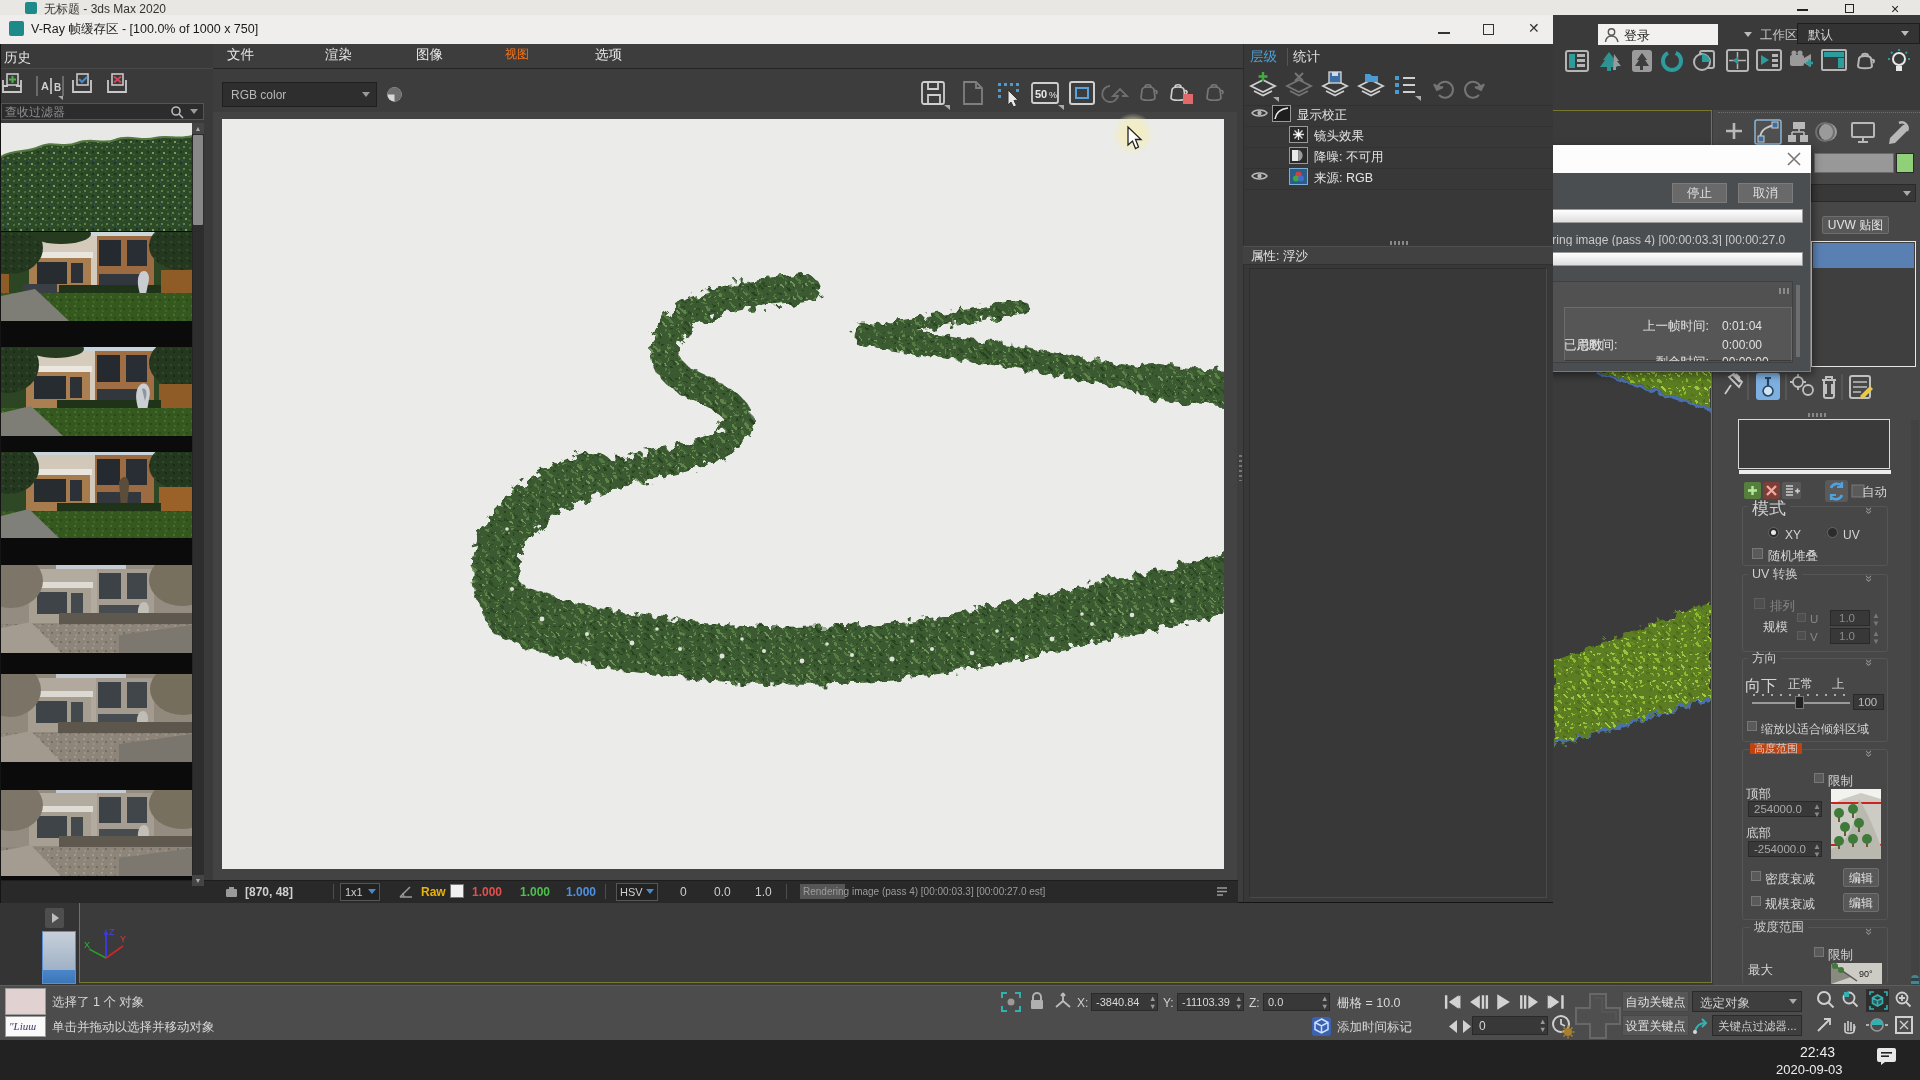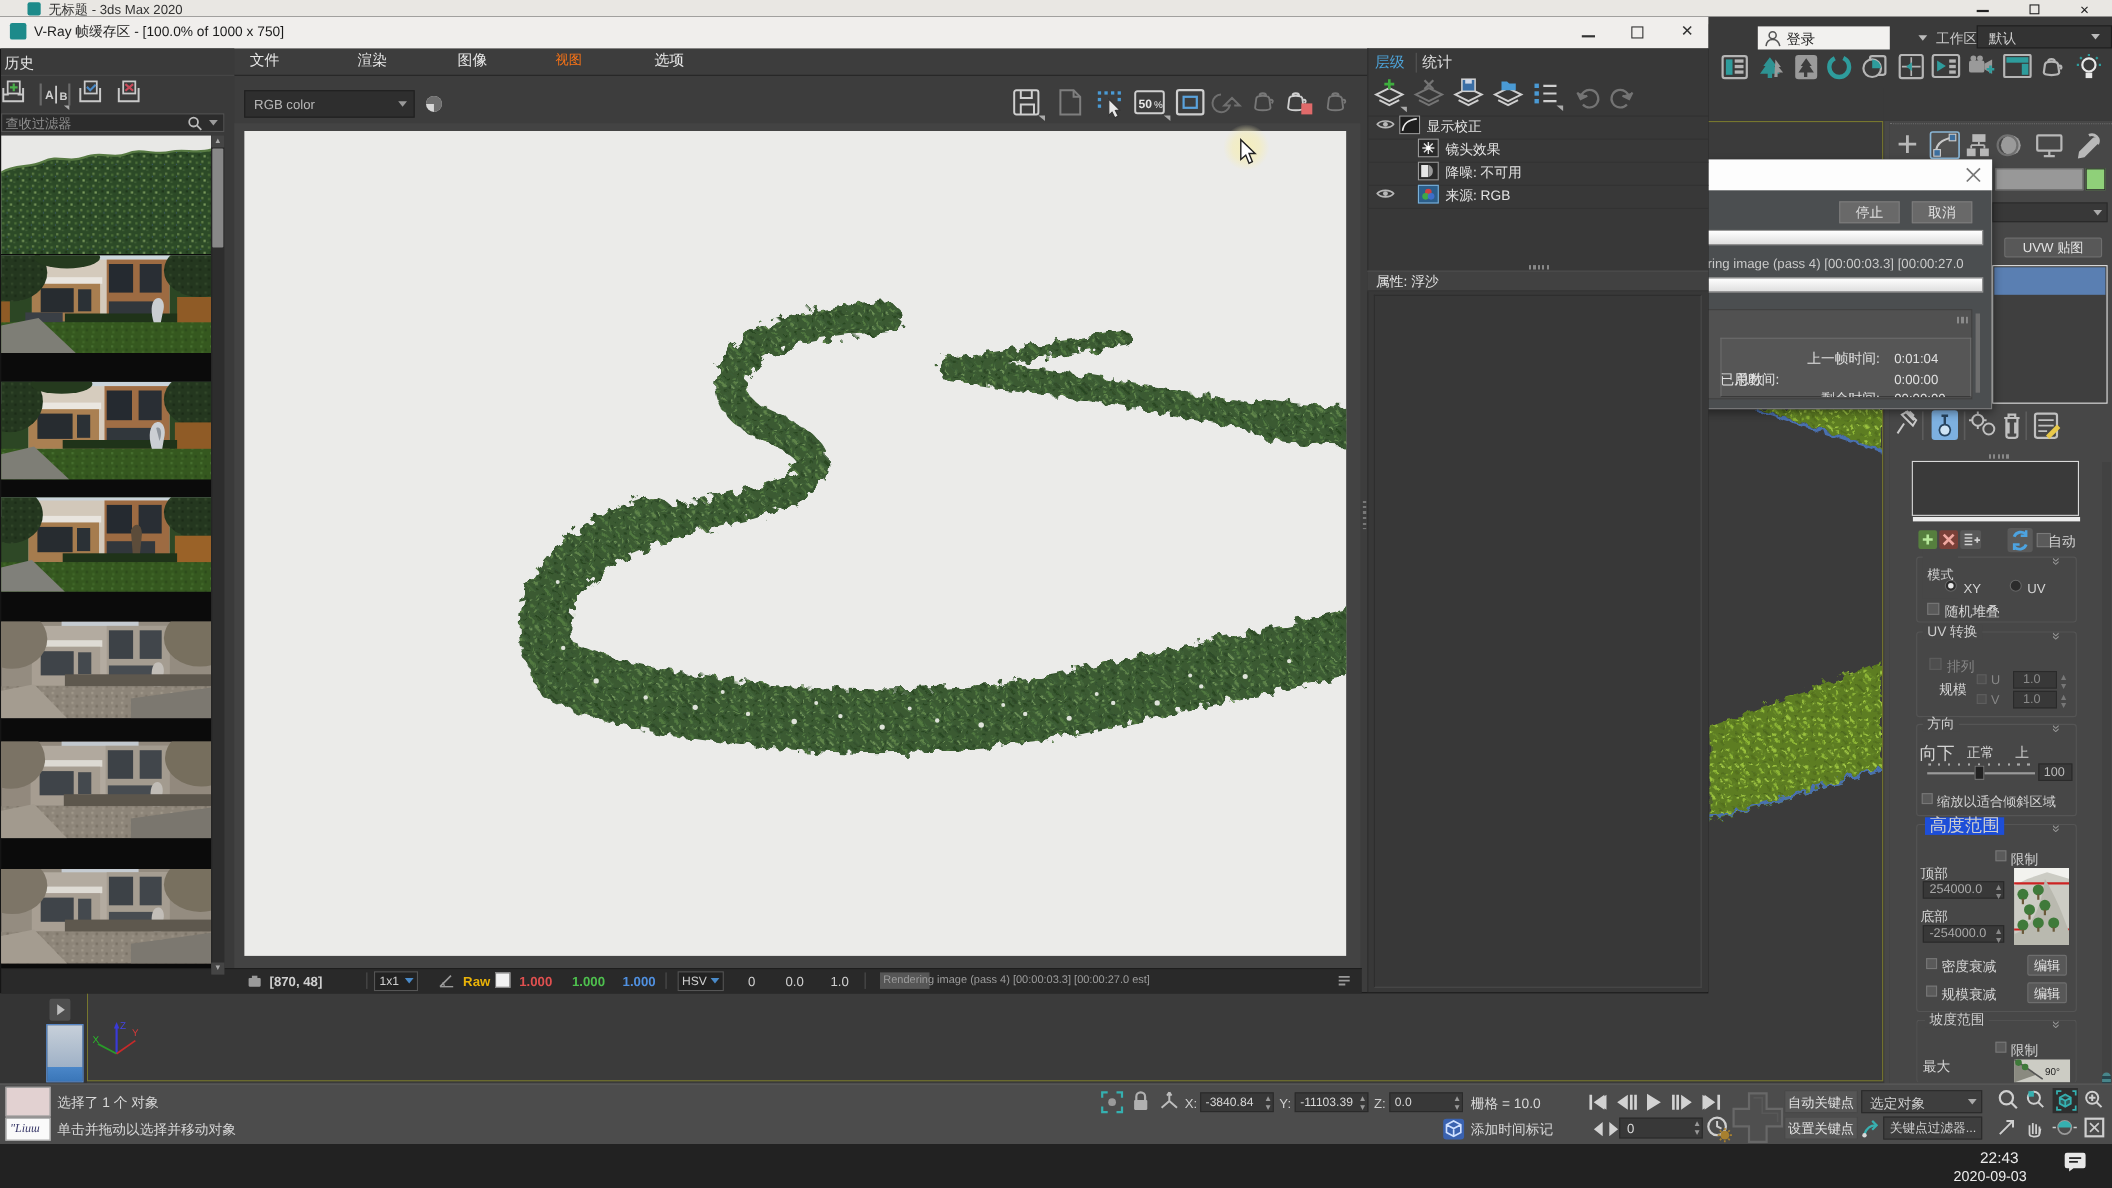--- a/index.html
+++ b/index.html
@@ -165,21 +165,21 @@
     </g>
 <g>
       <path d="M168 20 L180 8 a3.4 3.4 0 0 1 5 5 L173 25 l-6 1 z" fill="#b8b8b8"></path>
       <path d="M177 5 a6 6 0 0 1 8 8" fill="none" stroke="#b8b8b8" stroke-width="2.5"></path>
     </g>
 </svg>
 <div class="a" style="left:1814px;top:153px;width:80px;height:20px;background:#989898;border:1px solid #6a6a6a"></div>
 <div class="a" style="left:1896px;top:153px;width:18px;height:20px;background:#8fd079;border:1px solid #2a2a2a"></div>
 <div class="a fld" style="left:1811px;top:184px;width:105px;height:18px"></div>
 <div class="a" style="left:1903px;top:191px;width:0;height:0;border:4px solid transparent;border-top:5px solid #aaa"></div>
-<div class="a btn tx" style="left:1822px;top:216px;width:89px;height:18px;line-height:17px;font-size:12px;border-radius:2px">UVW 贴图</div>
+<div class="a btn tx" style="left:1822px;top:216px;width:67px;height:18px;line-height:17px;font-size:12px;border-radius:2px">UVW 贴图</div>
 <div class="a" style="left:1811px;top:241px;width:105px;height:126px;background:#3f3f3f;border:1px solid #e6e6e6"></div>
 <div class="a" style="left:1813px;top:243px;width:101px;height:25px;background:#5a7fb2"></div>
 <svg class="a" style="left:1722px;top:372px" width="160" height="30" viewBox="0 0 160 30">
 <path d="M10 2 l8 8 M14 2 l4 4 M7 5 l5 -3 l8 8 l-3 5 z M9 13 l-6 9" stroke="#c9c9c9" stroke-width="1.8" fill="none"></path>
 <path d="M26 2 v26 M64 2 v26 M120 2 v26" stroke="#5c5c5c" stroke-width="1.5"></path>
 <g>
       <rect x="34" y="1" width="24" height="27" rx="3" fill="#7db0e0"></rect>
       <path d="M46 6 v10 M43 6 h6" stroke="#28445f" stroke-width="2.2"></path>
       <path d="M46 14 a5 5 0 1 0 .1 0" fill="#cfe4f5" stroke="#28445f" stroke-width="1.6"></path>
     </g>
@@ -216,21 +216,21 @@
     </g>
 <g>
       <rect x="83" y="1" width="23" height="22" rx="3" fill="#5a5a5a"></rect>
       <path d="M89 9 a6.5 6.5 0 0 1 11 -2 M100 16 a6.5 6.5 0 0 1 -11 2" fill="none" stroke="#4da3e0" stroke-width="2.6"></path>
       <path d="M100 3 v5 h-5 M89 21 v-5 h5" fill="none" stroke="#4da3e0" stroke-width="2.2"></path>
     </g>
 <rect x="110" y="6" width="12" height="12" fill="#5a5a5a" stroke="#7a7a7a"></rect>
 </svg>
 <div class="a tx" style="left:1862px;top:486px;font-size:12.5px">自动</div>
 <div class="a grp" style="left:1742px;top:506px;width:146px;height:60px"></div>
-<div class="a tx" style="left:1748px;top:500px;background:#474747;padding:16px 4px;font-size:12px;color:#cfcfcf">模式</div>
+<div class="a tx" style="left:1748px;top:500px;background:#474747;padding:0 4px;font-size:17px;color:#cfcfcf">模式</div>
 <div class="a tx" style="left:1866px;top:504px;color:#9a9a9a;transform:rotate(90deg);font-size:13px">»</div>
 <div class="a" style="left:1768px;top:527px;width:11px;height:11px;border-radius:50%;background:#2c2c2c;border:1px solid #666"></div>
 <div class="a" style="left:1771px;top:530px;width:5px;height:5px;border-radius:50%;background:#e8e8e8"></div>
 <div class="a tx" style="left:1785px;top:529px;font-size:12px">XY</div>
 <div class="a" style="left:1827px;top:527px;width:11px;height:11px;border-radius:50%;background:#2c2c2c;border:1px solid #666"></div>
 <div class="a tx" style="left:1843px;top:529px;font-size:12px">UV</div>
 <div class="a cb" style="left:1752px;top:548px"></div>
 <div class="a tx" style="left:1768px;top:550px;font-size:12.5px">随机堆叠</div>
 <div class="a grp" style="left:1742px;top:574px;width:146px;height:78px"></div>
 <div class="a tx" style="left:1748px;top:568px;background:#474747;padding:0 4px;font-size:12.5px;color:#cfcfcf">UV 转换</div>
@@ -252,21 +252,21 @@
 <div class="a tx" style="left:1745px;top:678px;font-size:16px">向下</div>
 <div class="a tx" style="left:1788px;top:678px;font-size:12.5px">正常</div>
 <div class="a tx" style="left:1832px;top:678px;font-size:12.5px">上</div>
 <div class="a" style="left:1753px;top:694px;width:95px;height:2px;background:repeating-linear-gradient(90deg,#aaa 0 2px,transparent 2px 9px)"></div>
 <div class="a" style="left:1752px;top:702px;width:98px;height:2px;background:#9a9a9a"></div>
 <div class="a" style="left:1795px;top:696px;width:9px;height:13px;background:#222;border:1px solid #777"></div>
 <div class="a fld tx" style="left:1853px;top:694px;width:31px;height:16px;line-height:15px;padding-left:4px;font-size:11.5px;color:#bbb">100</div>
 <div class="a cb" style="left:1747px;top:721px;width:10px;height:10px"></div>
 <div class="a tx" style="left:1761px;top:723px;font-size:12px">缩放以适合倾斜区域</div>
 <div class="a grp" style="left:1742px;top:749px;width:146px;height:171px"></div>
-<div class="a tx" style="left:1750px;top:743px;background:#1d4ed8;padding:0 4px;font-size:16px;color:#cfcfcf">高度范围</div>
+<div class="a tx" style="left:1750px;top:743px;background:#c2410c;padding:0 4px;font-size:11px;color:#cfcfcf">高度范围</div>
 <div class="a tx" style="left:1866px;top:747px;color:#9a9a9a;transform:rotate(90deg);font-size:13px">»</div>
 <div class="a cb" style="left:1814px;top:773px;width:10px;height:10px"></div>
 <div class="a tx" style="left:1828px;top:775px;font-size:12.5px">限制</div>
 <div class="a tx" style="left:1746px;top:788px;font-size:12.5px">顶部</div>
 <div class="a fld tx" style="left:1748px;top:801px;width:74px;height:16px;line-height:15px;padding-left:5px;font-size:11.5px;color:#a9a9a9">254000.0</div>
 <div class="a tx" style="left:1813px;top:803px;color:#888;font-size:8px">▲<br>▼</div>
 <div class="a tx" style="left:1746px;top:827px;font-size:12.5px">底部</div>
 <div class="a fld tx" style="left:1748px;top:841px;width:74px;height:16px;line-height:15px;padding-left:5px;font-size:11.5px;color:#a9a9a9">-254000.0</div>
 <div class="a tx" style="left:1813px;top:843px;color:#888;font-size:8px">▲<br>▼</div>
 <svg class="a" style="left:1831px;top:789px" width="50" height="70" viewBox="0 0 50 70">

